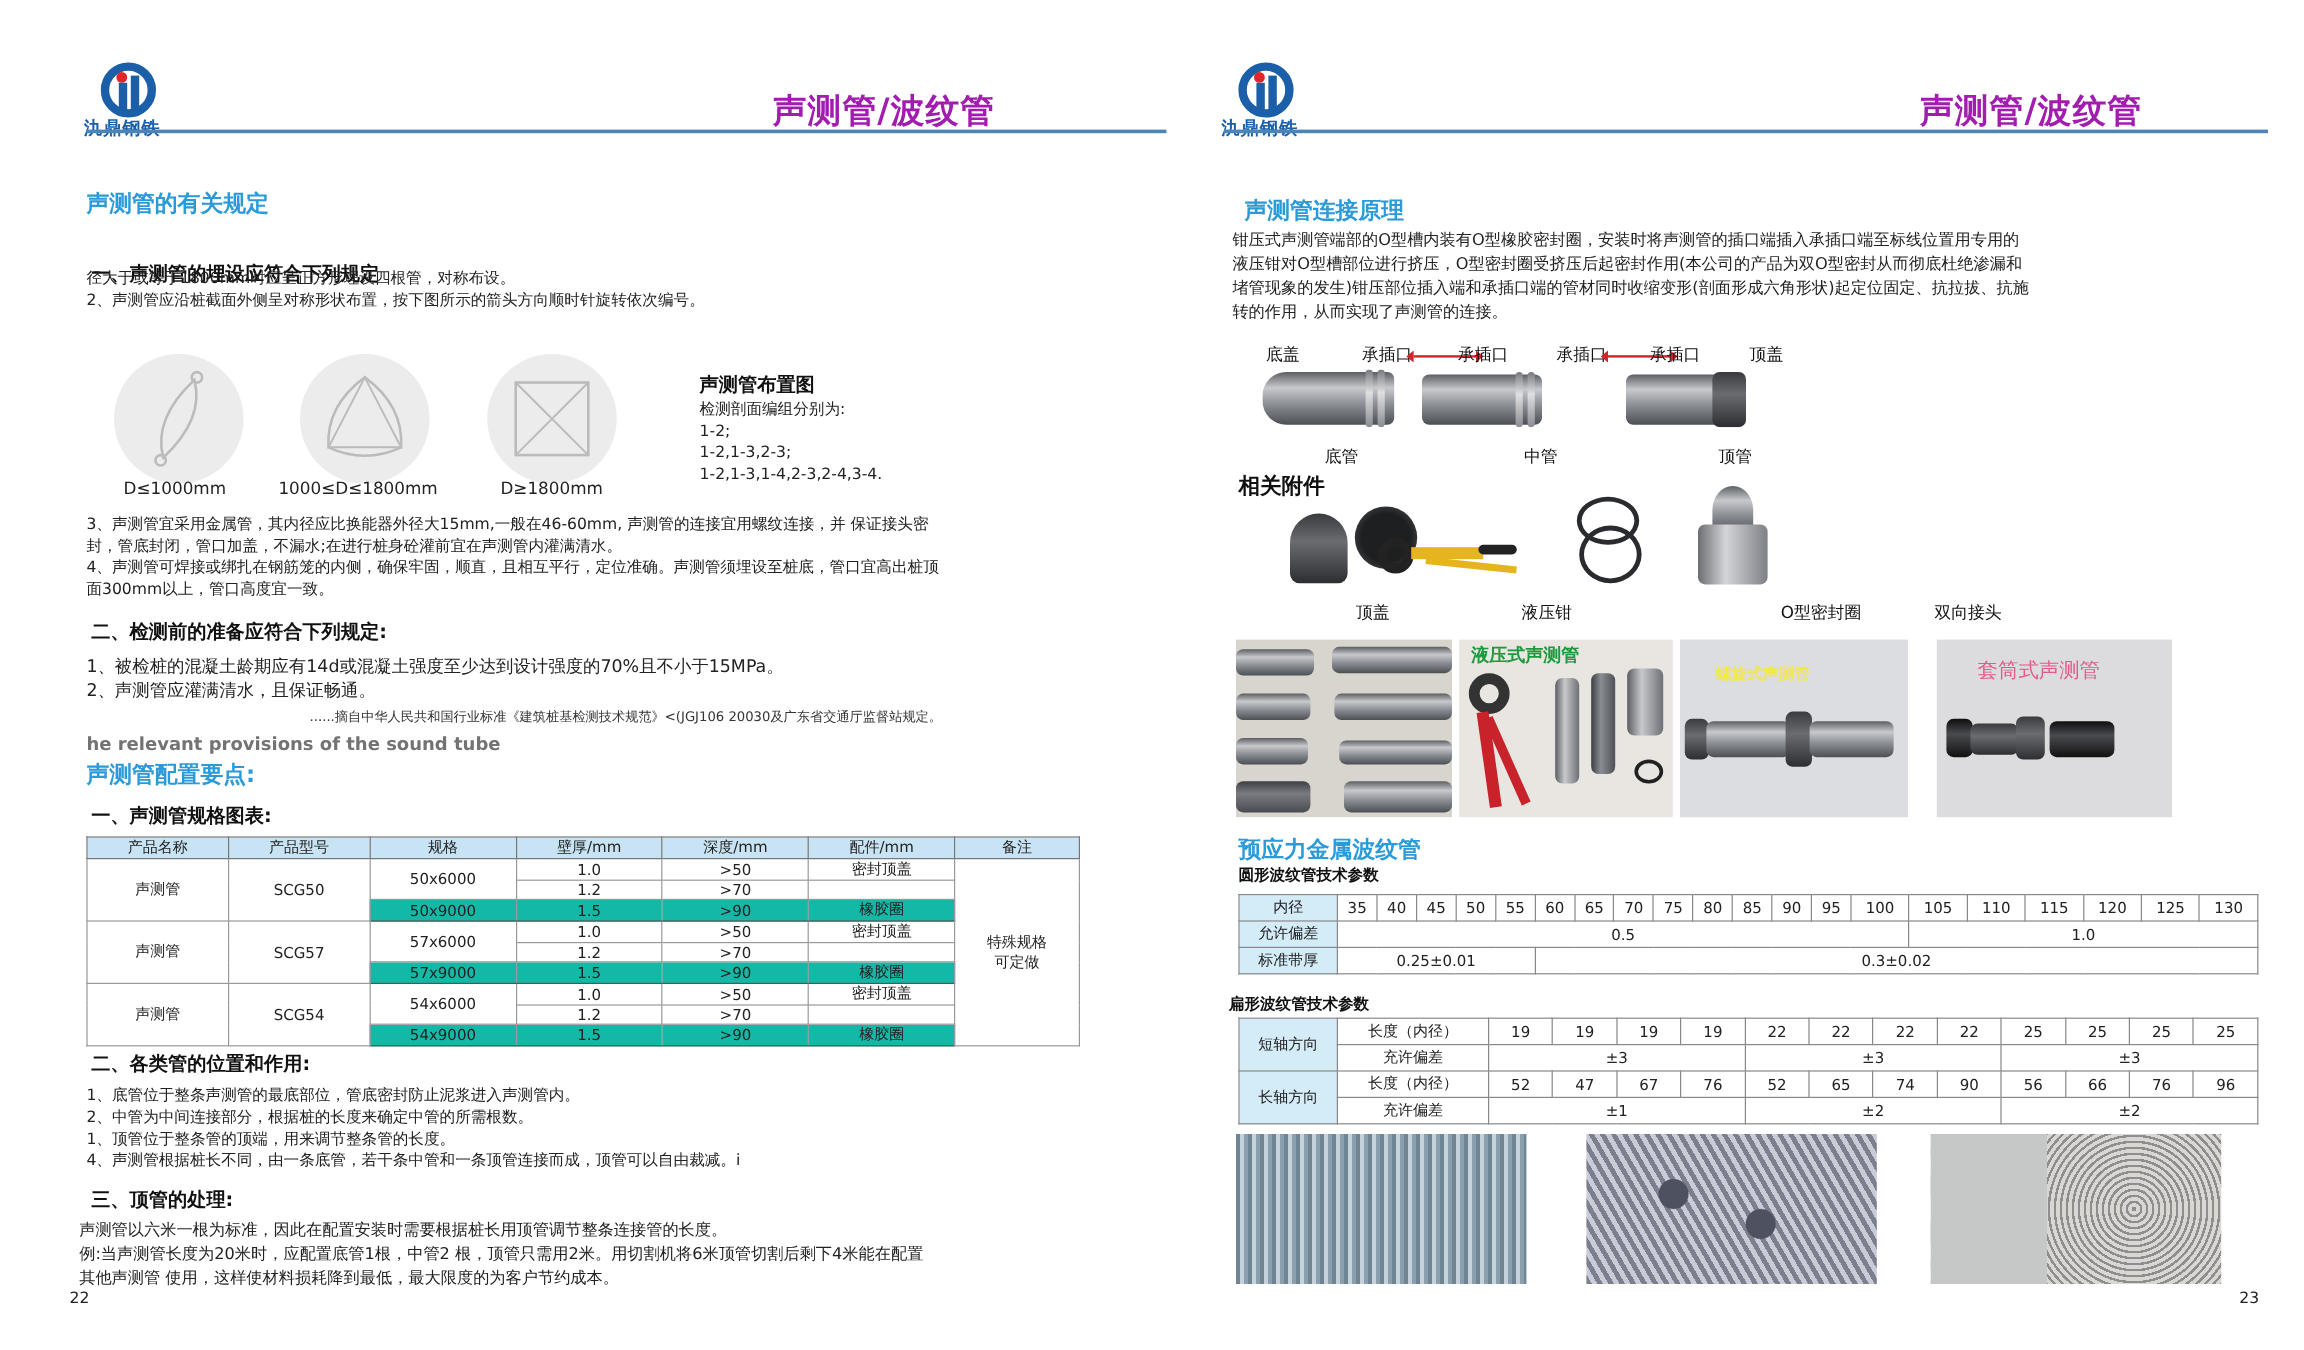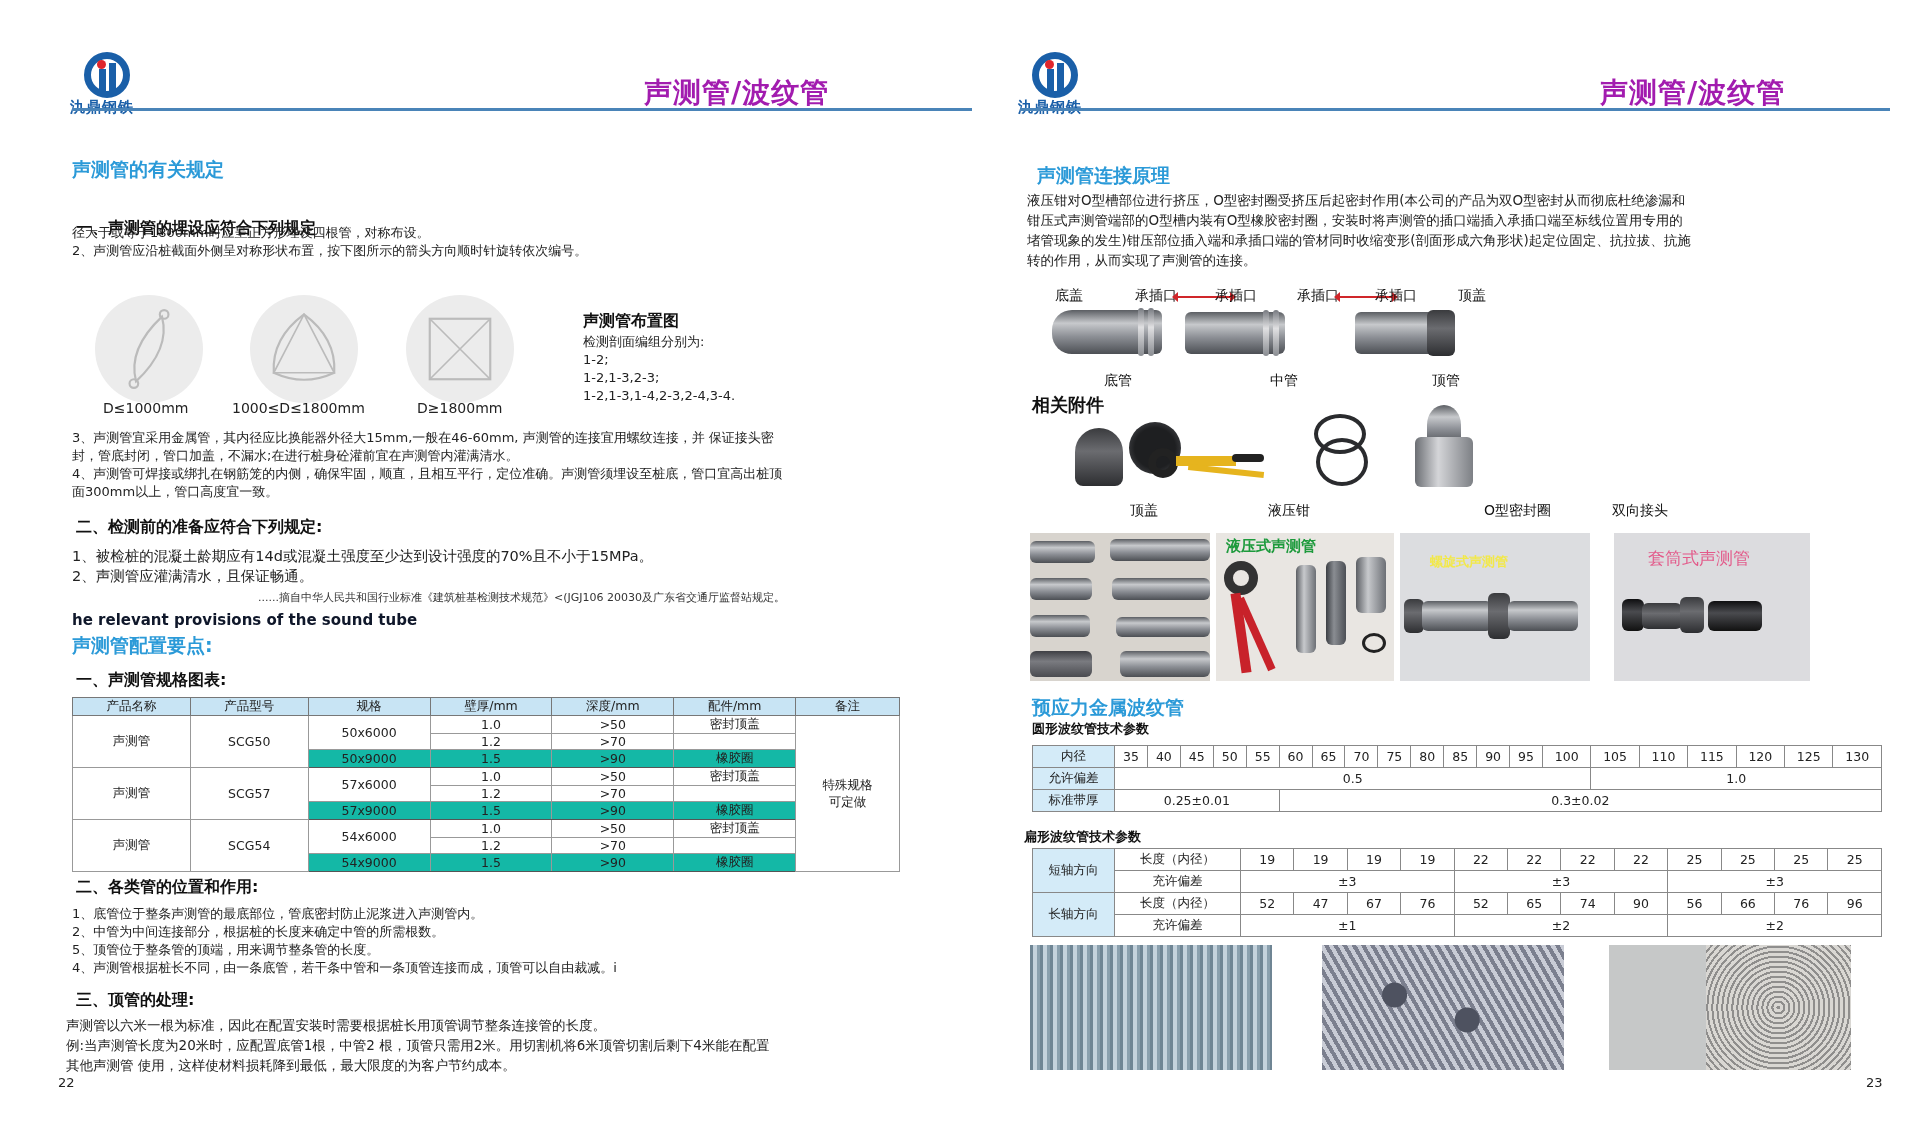--- a/index.html
+++ b/index.html
@@ -17,21 +17,21 @@
   .logo-mark .dot { position: absolute; left: 6px; top: 1px; width: 9px; height: 9px; border-radius: 50%; background: #e0262b; }
   .logo-text { position: absolute; left: 0; top: 46px; font-size: 15px; font-weight: bold; color: #1a5fa8; letter-spacing: 1px; white-space: nowrap; }
   .header-title { position: absolute; font-size: 28px; font-weight: bold; color: #a21caf; letter-spacing: 1px; }
   .header-rule { position: absolute; height: 3px; background: #4a84b8; }
 
   .sec-title { position: absolute; font-size: 19px; font-weight: bold; color: #2b9ad8; }
   .sub-title { position: absolute; font-size: 16px; font-weight: bold; color: #111; }
   .para { position: absolute; font-size: 13px; line-height: 18px; color: #222; }
   .para-lg { position: absolute; font-size: 14.5px; line-height: 20px; color: #222; }
   .note { position: absolute; font-size: 11px; color: #333; }
-  .eng { position: absolute; font-size: 15px; font-weight: bold; color: #0f172a; }
+  .eng { position: absolute; font-size: 15px; font-weight: bold; color: #737373; }
   .page-no { position: absolute; font-size: 13px; color: #222; }
 
   
   .diag { position: absolute; top: 295px; width: 108px; height: 108px; border-radius: 50%; background: #ececec; }
   .diag svg { width: 100%; height: 100%; }
   .diag-cap { position: absolute; top: 400px; font-size: 14px; color: #222; white-space: nowrap; }
   .layout-title { position: absolute; left: 583px; top: 311px; font-size: 16px; font-weight: bold; color: #111; }
   .layout-lines { position: absolute; left: 583px; top: 333px; font-size: 13px; line-height: 18px; color: #222; }
 
   
@@ -207,21 +207,21 @@
         <td class="shade">&gt;90</td>
         <td class="shade">橡胶圈</td>
       </tr>
     </tbody>
   </table>
 
   <div class="sub-title" style="left:76px; top:877px;">二、各类管的位置和作用:</div>
   <div class="para" style="left:72px; top:905px; width:880px;">
     <div>1、底管位于整条声测管的最底部位，管底密封防止泥浆进入声测管内。</div>
     <div>2、中管为中间连接部分，根据桩的长度来确定中管的所需根数。</div>
-    <div>5、顶管位于整条管的顶端，用来调节整条管的长度。</div>
+    <div>1、顶管位于整条管的顶端，用来调节整条管的长度。</div>
     <div>4、声测管根据桩长不同，由一条底管，若干条中管和一条顶管连接而成，顶管可以自由裁减。i</div>
   </div>
   <div class="sub-title" style="left:76px; top:990px;">三、顶管的处理:</div>
   <div class="para-lg" style="left:66px; top:1015px; width:880px; font-size:13.5px; line-height:20px;">
     <div>声测管以六米一根为标准，因此在配置安装时需要根据桩长用顶管调节整条连接管的长度。</div>
     <div>例:当声测管长度为20米时，应配置底管1根，中管2 根，顶管只需用2米。用切割机将6米顶管切割后剩下4米能在配置</div>
     <div>其他声测管 使用，这样使材料损耗降到最低，最大限度的为客户节约成本。</div>
   </div>
   <div class="page-no" style="left:58px; top:1075px;">22</div>
 </div>
@@ -234,22 +234,22 @@
         <div class="bar1"></div>
         <div class="bar2"></div>
     </div>
     <div class="logo-text">氿鼎钢铁</div>
   </div>
   <div class="header-title" style="left:600px; top:74px;">声测管/波纹管</div>
   <div class="header-rule" style="left:20px; top:108px; width:870px;"></div>
 
   <div class="sec-title" style="left:37px; top:163px;">声测管连接原理</div>
   <div class="para-lg" style="left:27px; top:190px; width:870px; font-size:13.5px; line-height:20px;">
+    <div>钳压式声测管端部的O型槽内装有O型橡胶密封圈，安装时将声测管的插口端插入承插口端至标线位置用专用的</div>
     <div>液压钳对O型槽部位进行挤压，O型密封圈受挤压后起密封作用(本公司的产品为双O型密封从而彻底杜绝渗漏和</div>
-    <div>钳压式声测管端部的O型槽内装有O型橡胶密封圈，安装时将声测管的插口端插入承插口端至标线位置用专用的</div>
     <div>堵管现象的发生)钳压部位插入端和承插口端的管材同时收缩变形(剖面形成六角形状)起定位固定、抗拉拔、抗施</div>
     <div>转的作用，从而实现了声测管的连接。</div>
   </div>
 
   <div class="label" style="left:55px; top:287px;">底盖</div>
   <div class="label" style="left:135px; top:287px;">承插口</div>
   <div class="arrow" style="left:178px; top:296px; width:52px;"></div>
   <div class="label" style="left:215px; top:287px;">承插口</div>
   <div class="label" style="left:297px; top:287px;">承插口</div>
   <div class="arrow" style="left:340px; top:296px; width:52px;"></div>

